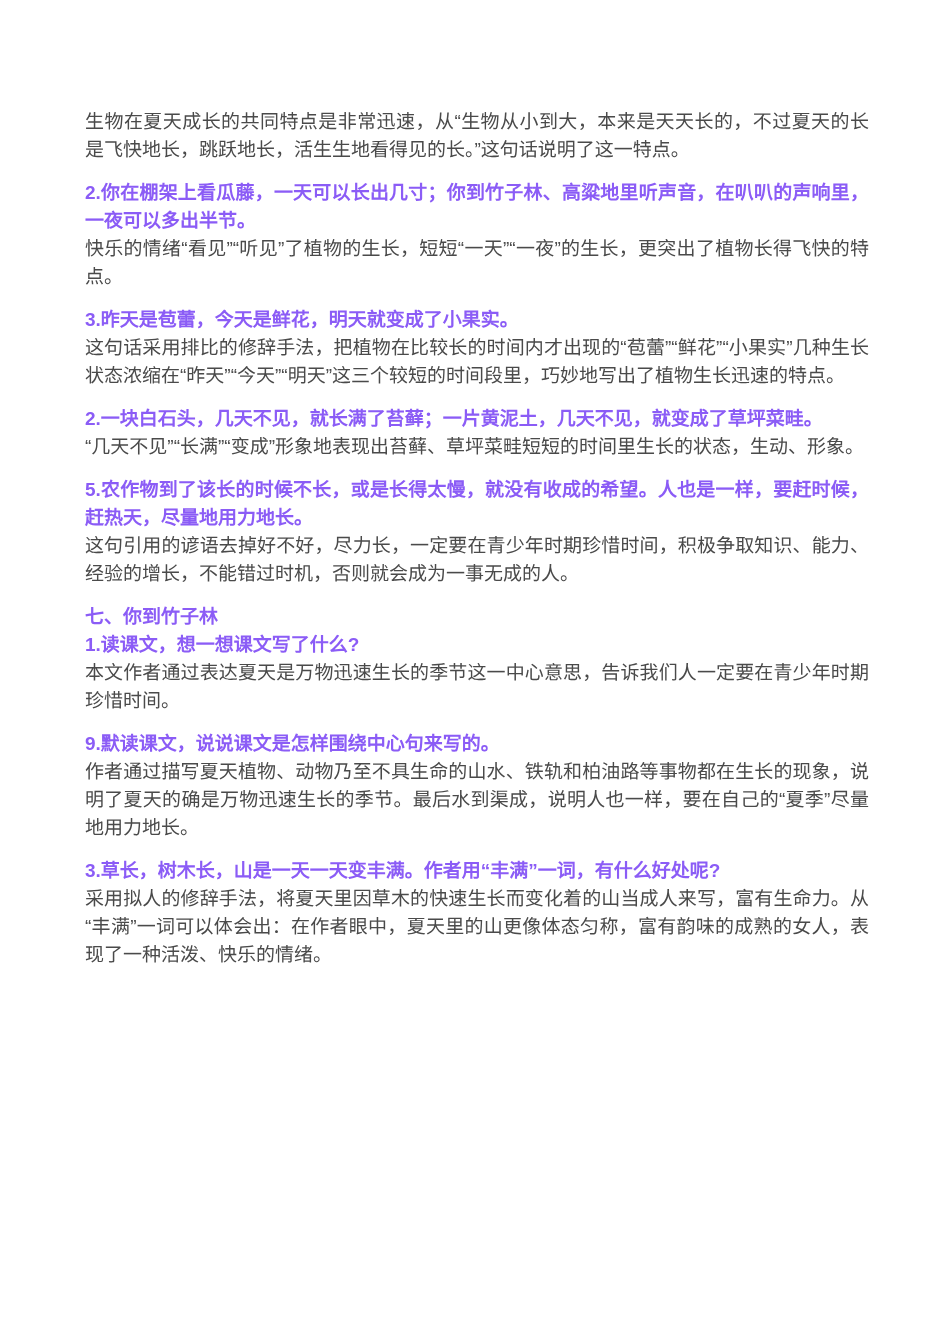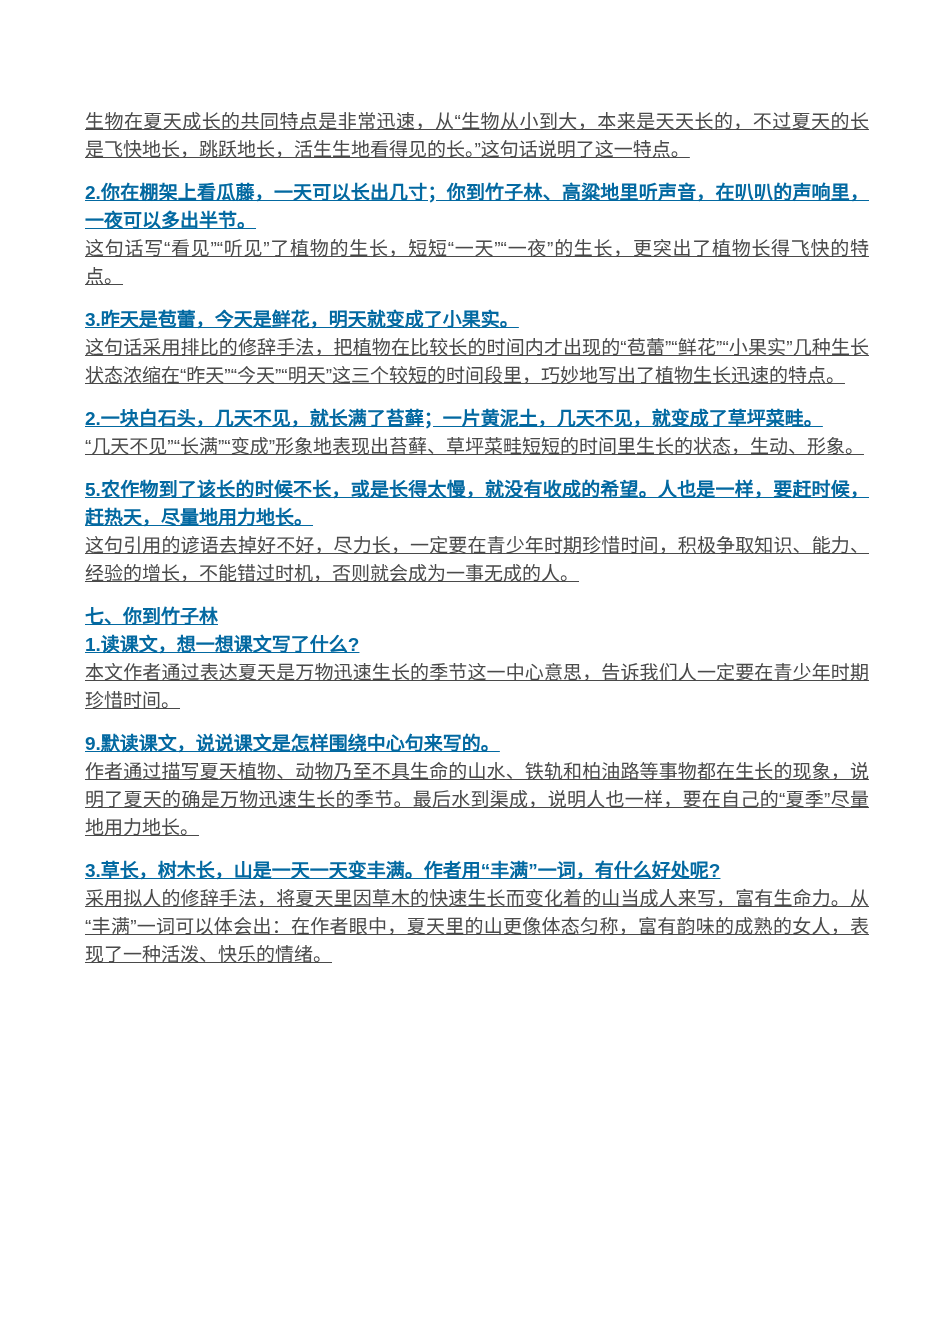--- a/index.html
+++ b/index.html
@@ -21,39 +21,38 @@
   .group {
     margin: 0 0 15px 0;
   }
   .doc p {
     margin: 0;
     font-size: 19px;
     line-height: 28px;
     text-align: justify;
     color: #4a4a4a;
     word-break: break-all;
-    text-decoration: underline;
   }
   .doc p.q {
     font-weight: 700;
-    color: #0369a1;
+    color: #8b5cf6;
   }
 </style>
 </head>
 <body>
 
 <div class="doc">
 
   <div class="group">
     <p class="a">生物在夏天成长的共同特点是非常迅速，从“生物从小到大，本来是天天长的，不过夏天的长是飞快地长，跳跃地长，活生生地看得见的长。”这句话说明了这一特点。</p>
   </div>
 
   <div class="group">
     <p class="q">2.你在棚架上看瓜藤，一天可以长出几寸；你到竹子林、高粱地里听声音，在叭叭的声响里，一夜可以多出半节。</p>
-    <p class="a">这句话写“看见”“听见”了植物的生长，短短“一天”“一夜”的生长，更突出了植物长得飞快的特点。</p>
+    <p class="a">快乐的情绪“看见”“听见”了植物的生长，短短“一天”“一夜”的生长，更突出了植物长得飞快的特点。</p>
   </div>
 
   <div class="group">
     <p class="q">3.昨天是苞蕾，今天是鲜花，明天就变成了小果实。</p>
     <p class="a">这句话采用排比的修辞手法，把植物在比较长的时间内才出现的“苞蕾”“鲜花”“小果实”几种生长状态浓缩在“昨天”“今天”“明天”这三个较短的时间段里，巧妙地写出了植物生长迅速的特点。</p>
   </div>
 
   <div class="group">
     <p class="q">2.一块白石头，几天不见，就长满了苔藓；一片黄泥土，几天不见，就变成了草坪菜畦。</p>
     <p class="a">“几天不见”“长满”“变成”形象地表现出苔藓、草坪菜畦短短的时间里生长的状态，生动、形象。</p>

